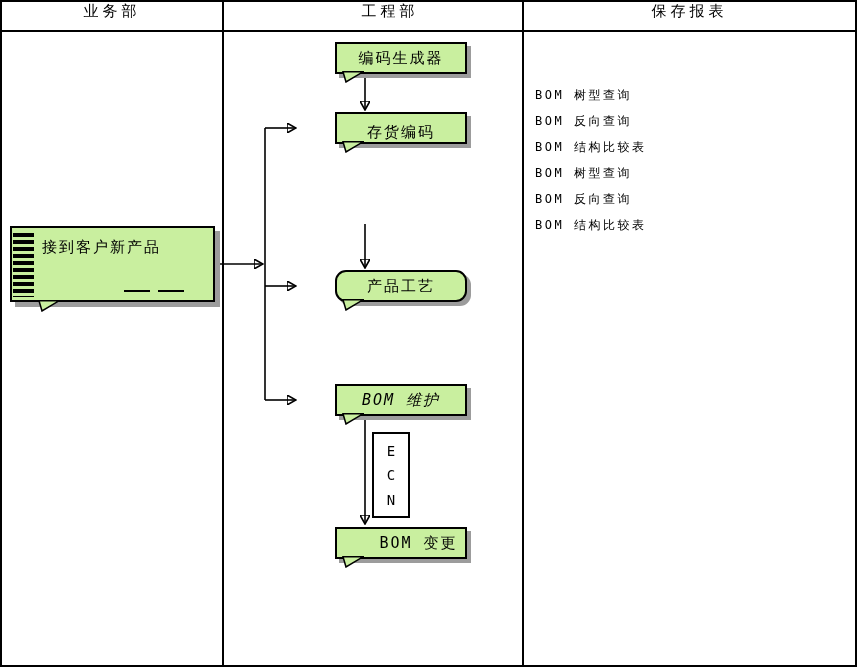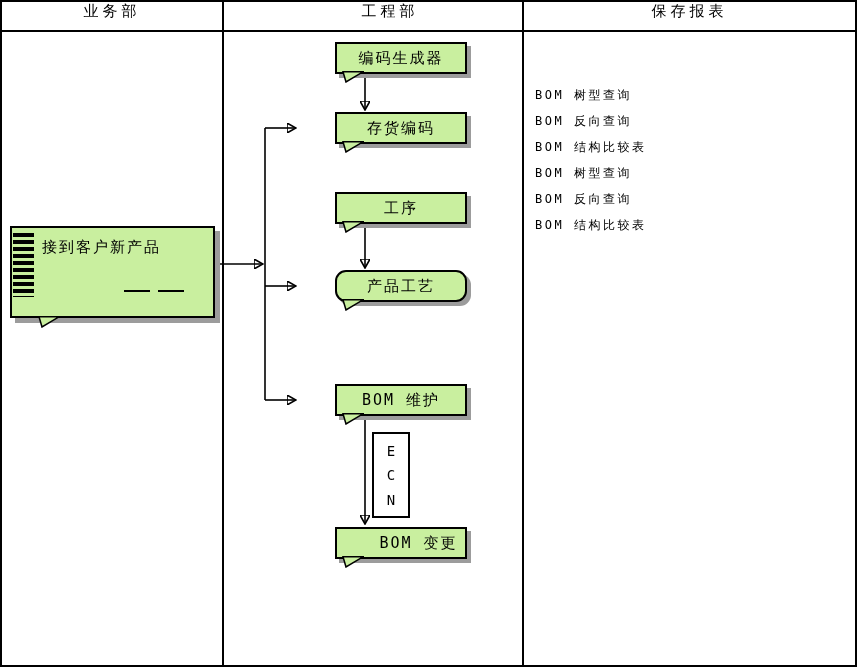--- a/index.html
+++ b/index.html
@@ -34,21 +34,21 @@
     box-sizing:border-box;
     background:var(--node-fill,#c9ef9f);
     border:2px solid #000;
     box-shadow:4px 4px 0 var(--shadow,#9c9c9c);
     display:flex;align-items:center;justify-content:center;
     font-size:15px;letter-spacing:2px;margin-left:36px;
   }
   .fold-icon{position:absolute;left:5px;bottom:-11px;width:22px;height:12px;}
 
   .doc{
-    position:absolute;left:8px;top:224px;width:205px;height:92px;
+    position:absolute;left:8px;top:224px;width:205px;height:76px;
     box-sizing:border-box;
     background:var(--node-fill,#c9ef9f);
     border:2px solid #000;
     box-shadow:5px 5px 0 var(--shadow,#9c9c9c);
   }
   .doc-binding{
     position:absolute;left:1px;top:5px;width:21px;height:64px;
     background:repeating-linear-gradient(to bottom,#000 0px,#000 4px,transparent 4px,transparent 7px);
   }
   .doc-label{position:absolute;left:30px;top:10px;font-size:15px;letter-spacing:2px;white-space:nowrap;}
@@ -115,42 +115,36 @@
     </svg>
   </div>
 
   <div class="node" style="top:40px;">
     <span>编码生成器</span>
     <svg class="fold-icon" viewBox="0 0 22 12">
       <path d="M1,0.8 L21,0.8 L4,11 Z" fill="var(--node-fill,#c9ef9f)" stroke="#000" stroke-width="1.5"></path>
     </svg>
   </div>
 
-  <div class="node" style="top:110px;">
+  <div class="node" style="top:110px;align-items:flex-end;">
     <span>存货编码</span>
     <svg class="fold-icon" viewBox="0 0 22 12">
       <path d="M1,0.8 L21,0.8 L4,11 Z" fill="var(--node-fill,#c9ef9f)" stroke="#000" stroke-width="1.5"></path>
     </svg>
   </div>
 
-  <div class="node" style="top:190px;">
-    <span>工序</span>
-    <svg class="fold-icon" viewBox="0 0 22 12">
-      <path d="M1,0.8 L21,0.8 L4,11 Z" fill="var(--node-fill,#c9ef9f)" stroke="#000" stroke-width="1.5"></path>
-    </svg>
-  </div>
 
   <div class="node" style="top:268px;border-radius:11px;">
     <span>产品工艺</span>
     <svg class="fold-icon" viewBox="0 0 22 12">
       <path d="M1,0.8 L21,0.8 L4,11 Z" fill="var(--node-fill,#c9ef9f)" stroke="#000" stroke-width="1.5"></path>
     </svg>
   </div>
 
-  <div class="node" style="top:382px;">
+  <div class="node" style="top:382px;font-style:italic;">
     <span>BOM 维护</span>
     <svg class="fold-icon" viewBox="0 0 22 12">
       <path d="M1,0.8 L21,0.8 L4,11 Z" fill="var(--node-fill,#c9ef9f)" stroke="#000" stroke-width="1.5"></path>
     </svg>
   </div>
 
   <div class="ecn-box">
     <span>E</span>
     <span>C</span>
     <span>N</span>

